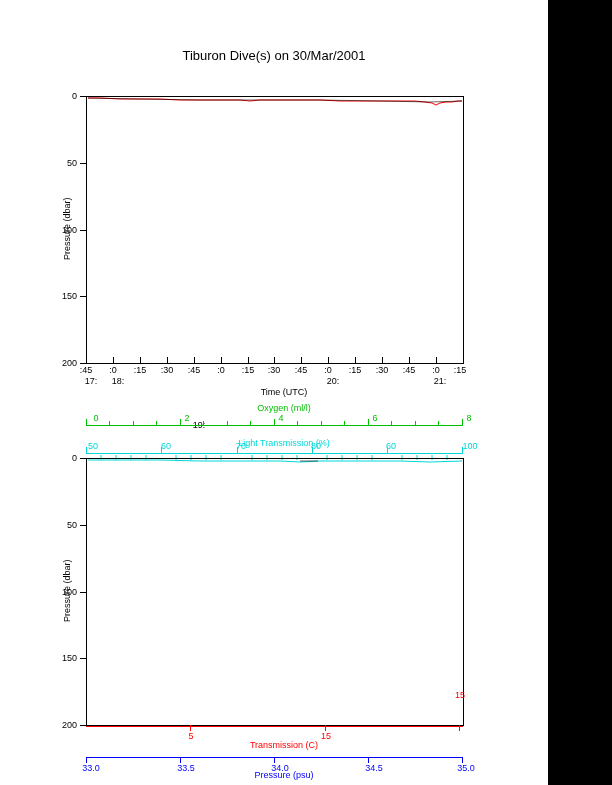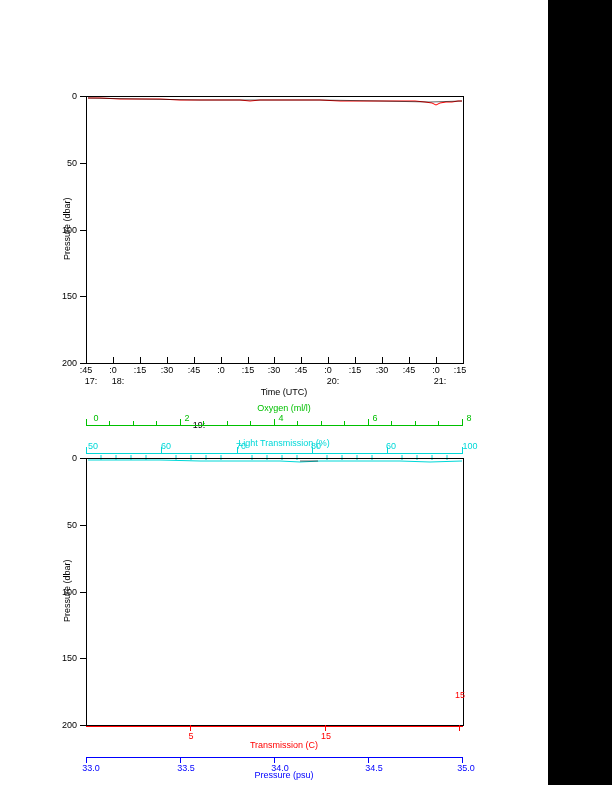--- a/index.html
+++ b/index.html
@@ -21,20 +21,21 @@
   .red{color:#ff0000;}
   .blu{color:#0000ff;}
   .rot{position:absolute;font-size:9px;color:#000;transform-origin:0 0;transform:rotate(-90deg);white-space:nowrap;}
   svg{position:absolute;left:0;top:0;overflow:visible;}
 </style>
 </head>
 <body>
 
 <div id="page">
 
+  <div class="ttl">Tiburon Dive(s) on 30/Mar/2001</div>
 
   <div class="ax" style="left:86px;top:96px;width:377px;height:1px;"></div>
   <div class="ax" style="left:86px;top:363px;width:377px;height:1px;"></div>
   <div class="ax" style="left:86px;top:96px;width:1px;height:268px;"></div>
   <div class="ax" style="left:463px;top:96px;width:1px;height:268px;"></div>
 
   <div class="ax" style="left:80px;top:96px;width:6px;height:1px;"></div>
   <div class="ax" style="left:80px;top:163px;width:6px;height:1px;"></div>
   <div class="ax" style="left:80px;top:230px;width:6px;height:1px;"></div>
   <div class="ax" style="left:80px;top:296px;width:6px;height:1px;"></div>

